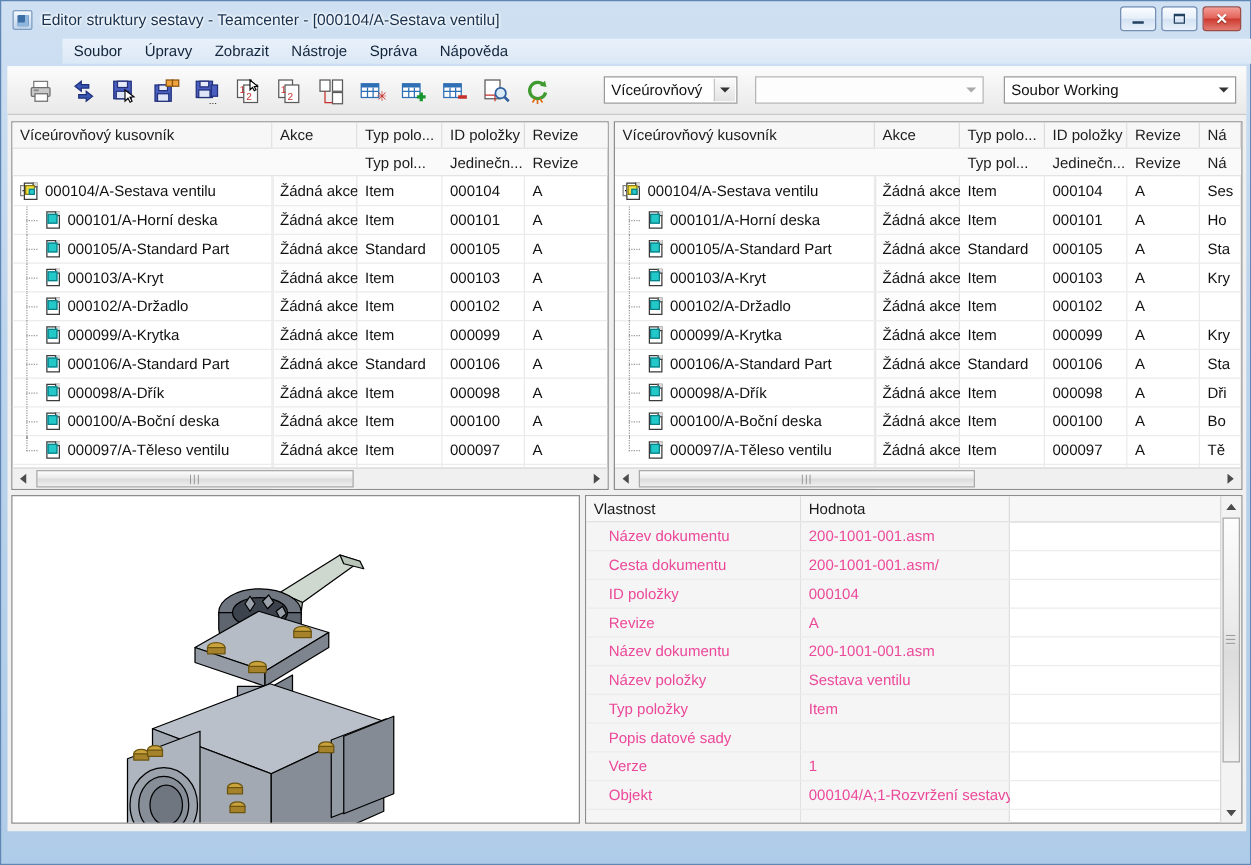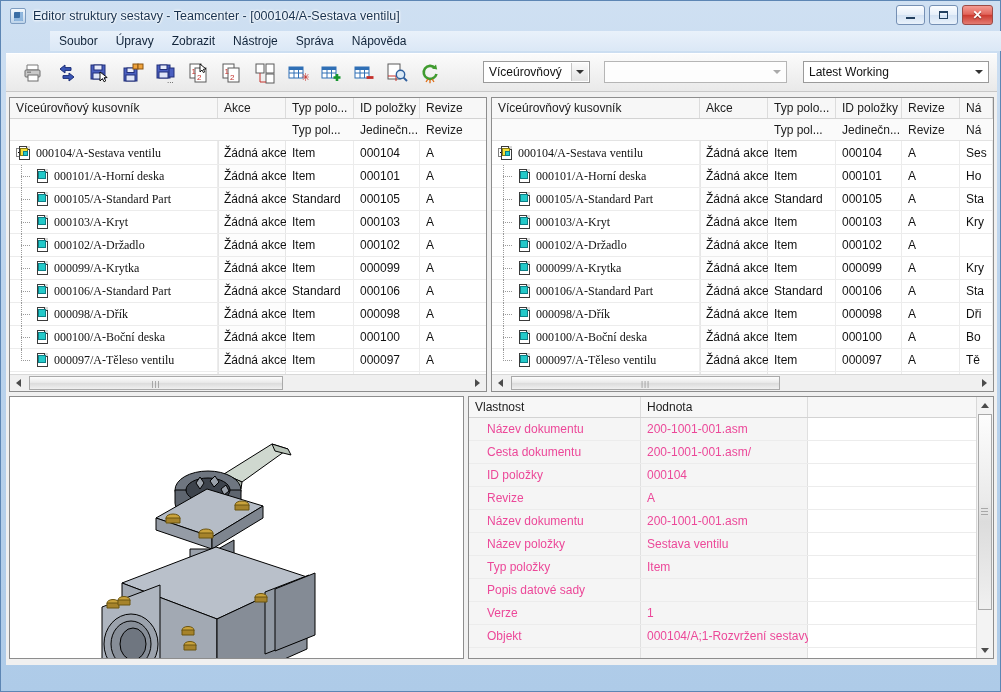--- a/index.html
+++ b/index.html
@@ -142,21 +142,21 @@
     white-space:nowrap; overflow:hidden;
   }
   .trow {
     position:absolute; left:0; height:23px; width:100%;
   }
   .trow .cell {
     position:absolute; top:0; height:23px; line-height:23px;
     font-size:12px; color:#111; padding-left:6px;
     white-space:nowrap; overflow:hidden;
   }
-  .trow .namecell { padding-left:16px;font-family:Liberation Serif, serif; }
+  .trow .namecell { padding-left:16px; }
   .rowline { position:absolute; left:0; width:100%; height:1px; background:#ececec; bottom:0;}
   .colband {
     position:absolute; top:21px; bottom:0;
     border-right:1px solid #ececec;
     pointer-events:none;
   }
   .akce-band { background:#fdfdfd; border-left:1px solid #e6e6e6; border-right:1px solid #e6e6e6; }
 
   
   .expander {
@@ -408,21 +408,21 @@
             <i class="caret"></i>
           </span>
       </div>
       <div class="combo" id="combo-blank">
         <span class="txt"></span>
         <span class="arrowbox flat">
             <i class="caret dim"></i>
           </span>
       </div>
       <div class="combo" id="combo-rev">
-        <span class="txt">Latest Working</span>
+        <span class="txt">Soubor Working</span>
         <span class="arrowbox flat">
             <i class="caret"></i>
           </span>
       </div>
     </div>
 
     <div class="tree-panel" id="tree-left">
         <div class="grid-header">
           <div class="hcell" style="left: 0px; width: 208px;">Víceúrovňový kusovník</div>
           <div class="hcell" style="left: 208px; width: 68px;">Akce</div>

